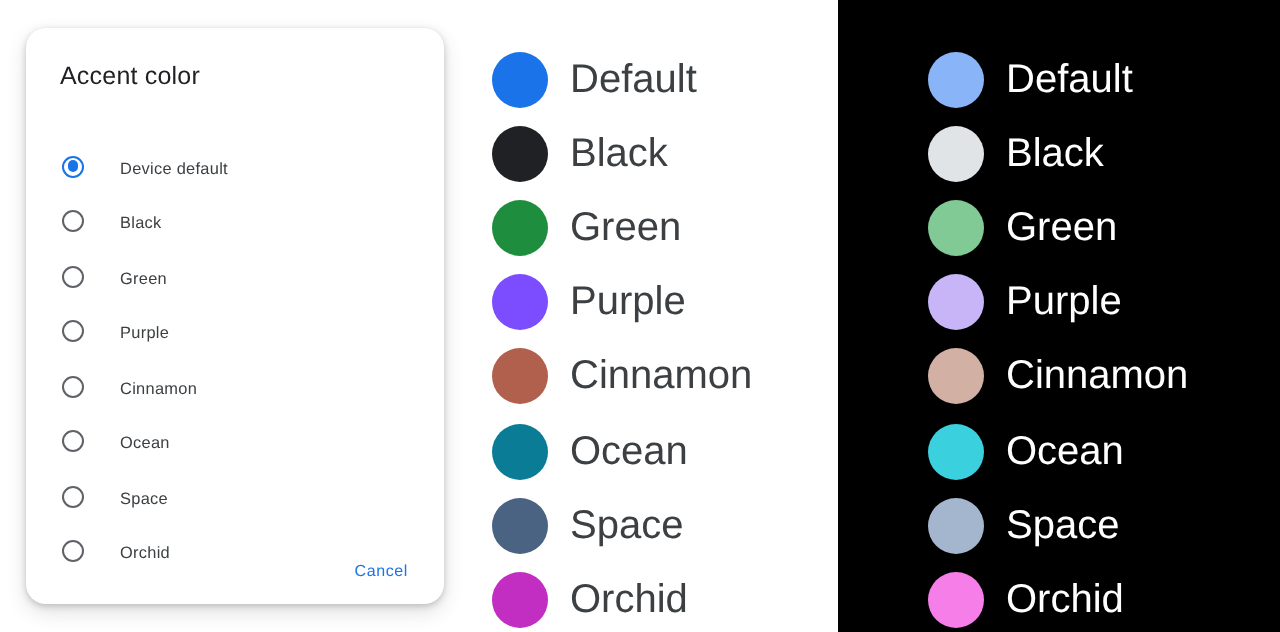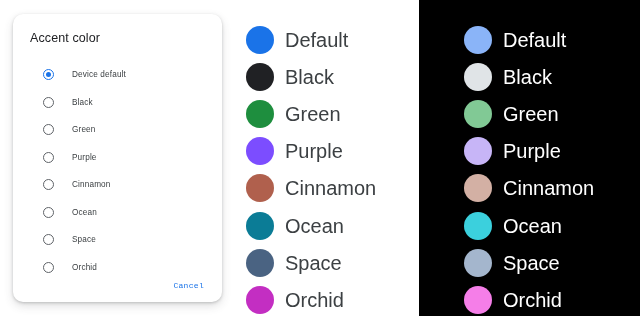--- a/index.html
+++ b/index.html
@@ -54,22 +54,22 @@
   .radio-list {
     position: absolute;
     left: 0;
     top: 47px;
     width: 100%;
   }
   .radio-row {
     position: relative;
     height: 27.5px;
     display: flex;
-    align-items: center;
-    padding-left: 30px;
+    align-items: flex-end;
+    padding-left: 18px;
     box-sizing: border-box;
   }
   .radio-outer {
     width: 11px;
     height: 11px;
     border-radius: 50%;
     border: 1.3px solid #5f6368;
     box-sizing: border-box;
     flex: 0 0 auto;
     position: relative;
@@ -104,21 +104,21 @@
     bottom: 8px;
   }
   .cancel-button {
     font-size: 8px;
     color: #1a73e8;
     letter-spacing: 0.3px;
     padding: 4px 6px;
     background: transparent;
     border: 0;
     border-radius: 4px;
-    font-family: Liberation Mono, monospace;
+    font-family: Liberation Sans, sans-serif;
     cursor: pointer;
   }
 
   
   .panel-light {
     position: absolute;
     left: 240px;
     top: 0;
     width: 179px;
     height: 316px;

